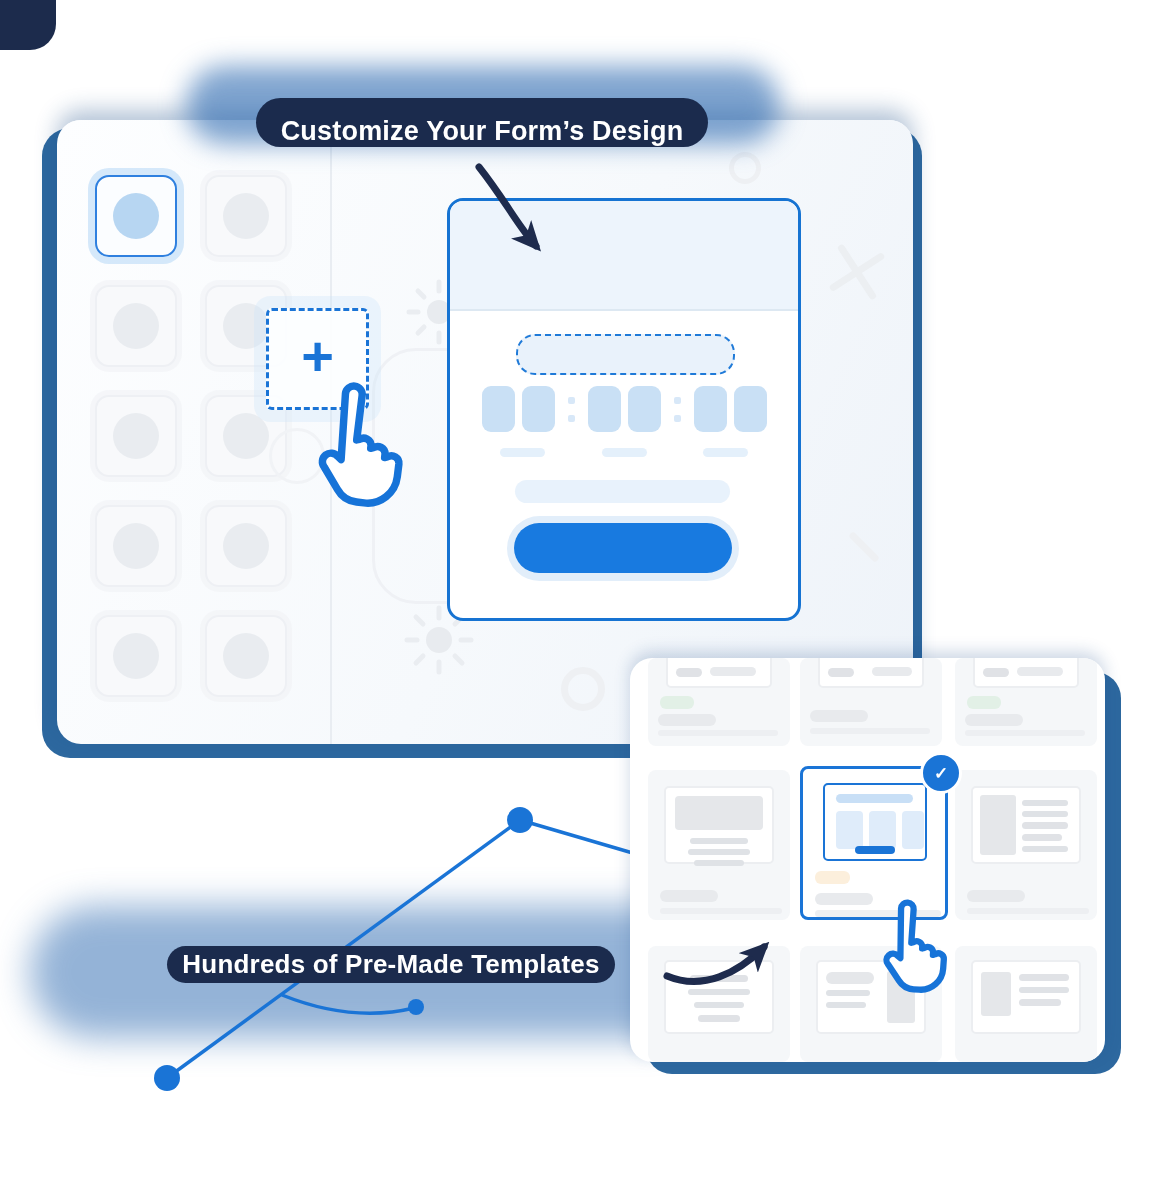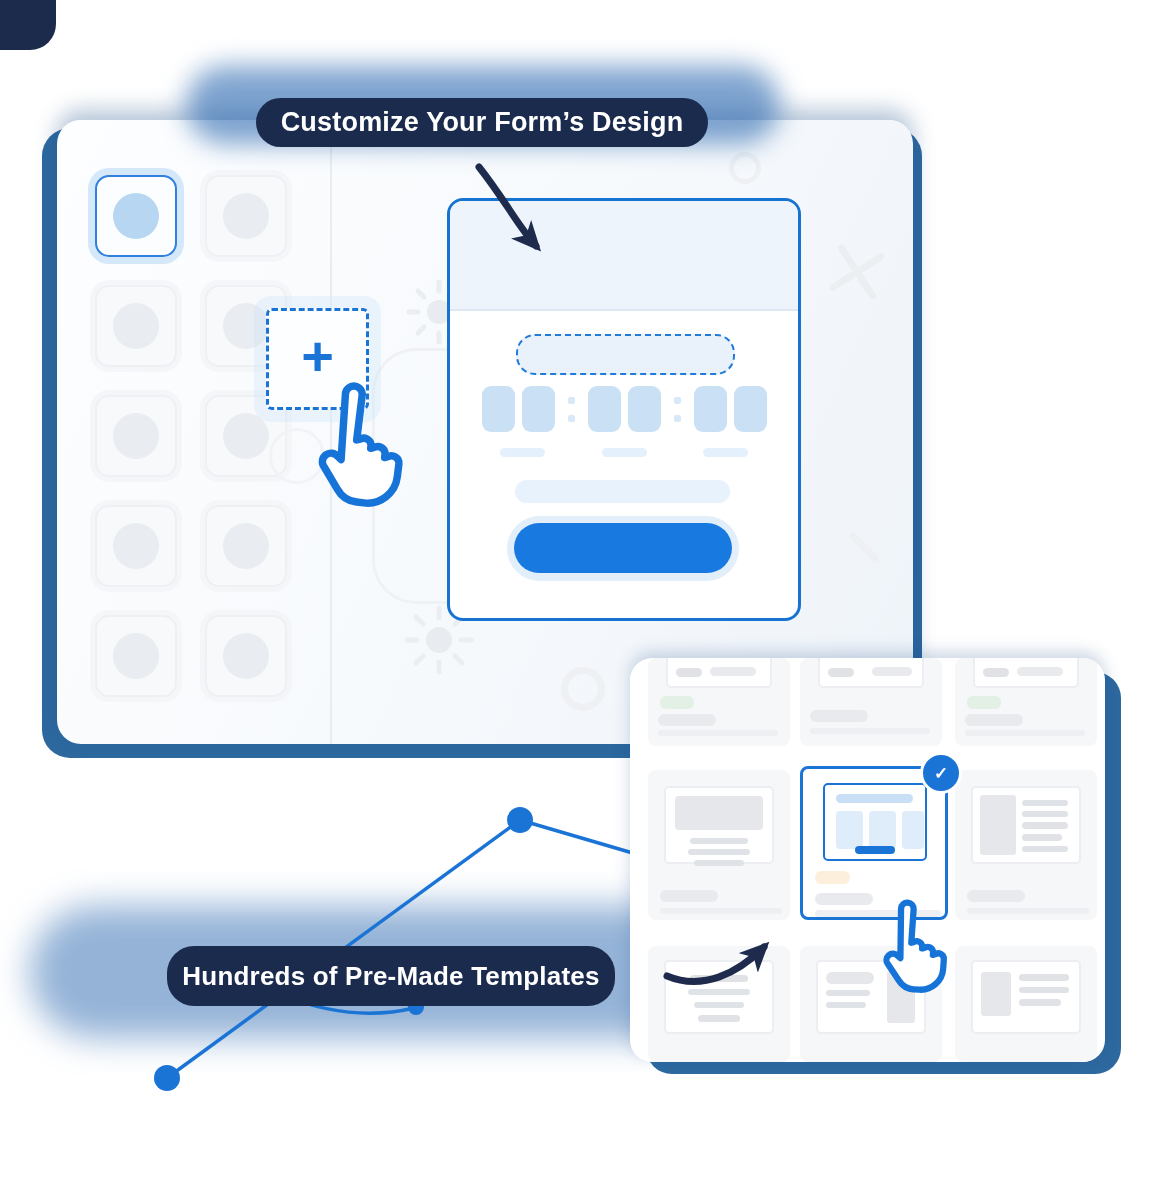--- a/index.html
+++ b/index.html
@@ -45,22 +45,22 @@
   .colon i{width:7px;height:7px;border-radius:2px;background:#d8e8f8;display:block;}
   .dash-row{position:absolute;left:0;top:247px;width:100%;display:flex;justify-content:space-between;padding:0 50px;box-sizing:border-box;}
   .dash-row i{width:45px;height:9px;border-radius:4.5px;background:#e4f0fb;display:block;}
   .light-bar{position:absolute;left:65px;top:279px;width:215px;height:23px;border-radius:12px;background:#e8f2fc;}
   .btn-ring{position:absolute;left:57px;top:315px;width:232px;height:65px;border-radius:33px;background:#e2eefa;}
   .btn-fill{position:absolute;left:64px;top:322px;width:218px;height:50px;border-radius:25px;background:#187ae0;}
 
   
   .badge{background:#1b2b4d;color:#fff;font-weight:bold;border-radius:27px;display:flex;
     align-items:center;justify-content:center;letter-spacing:.2px;}
-  .badge1{left:256px;top:98px;width:452px;height:49px;font-size:27px;z-index:6;}
-  .badge2{left:167px;top:946px;width:448px;height:60px;font-size:26px;z-index:6;}
+  .badge1{left:256px;top:98px;width:452px;height:49px;font-size:27px;z-index:6;align-items:flex-end;}
+  .badge2{left:167px;top:946px;width:448px;height:37px;font-size:26px;z-index:6;}
   .glow1{left:186px;top:66px;width:594px;height:78px;border-radius:40px;background:rgba(42,104,175,.6);filter:blur(13px);z-index:5;}
   .glow2{left:30px;top:906px;width:690px;height:132px;border-radius:66px;background:rgba(42,104,175,.5);filter:blur(17px);z-index:2;}
 
   
   .tpl-backing{left:646px;top:672px;width:475px;height:402px;border-radius:26px;background:#2d689f;z-index:3;}
   .tpl-card{left:630px;top:658px;width:475px;height:404px;border-radius:22px;background:#fff;z-index:4;overflow:hidden;
     box-shadow:0 -6px 16px rgba(28,75,135,.22);}
   .tcell{position:absolute;width:142px;border-radius:8px;background:#f5f7f9;}
   .thumb{position:absolute;background:#fff;border:2px solid #eceef1;border-radius:5px;box-sizing:border-box;}
   .sk{display:block;border-radius:6px;}

